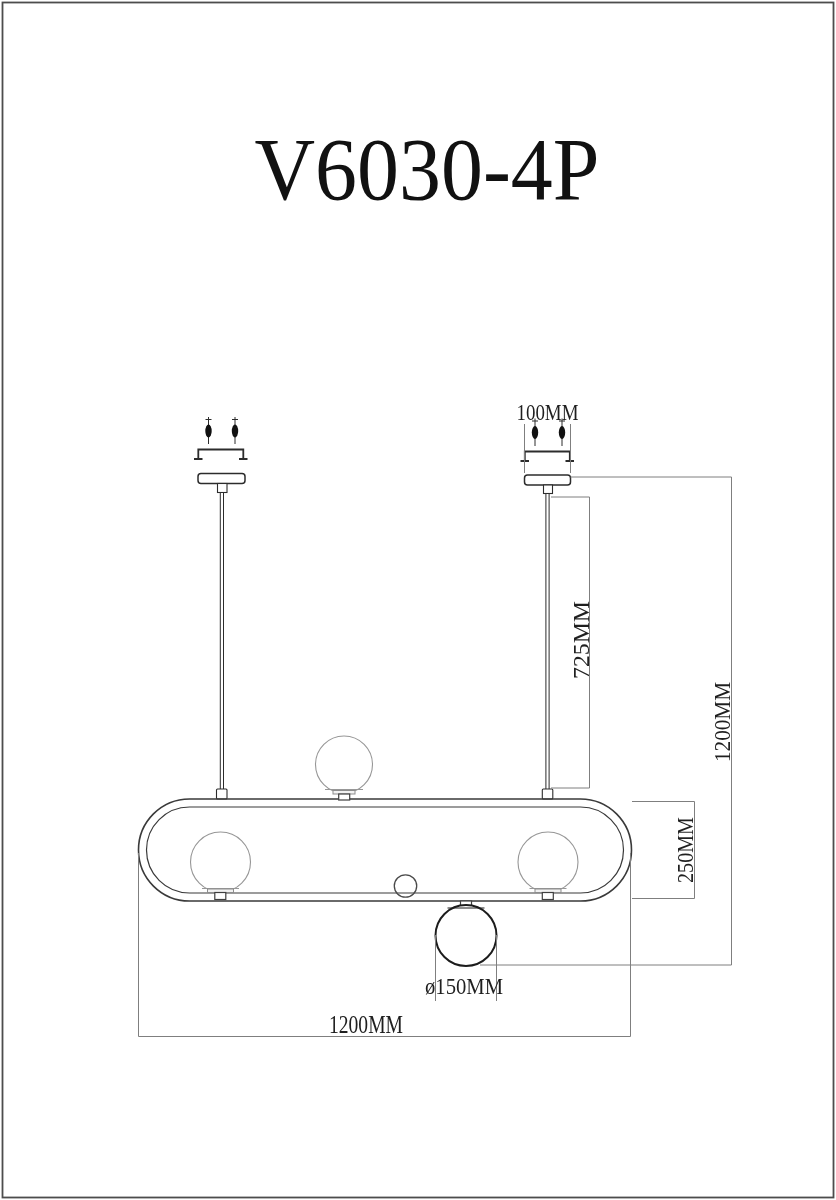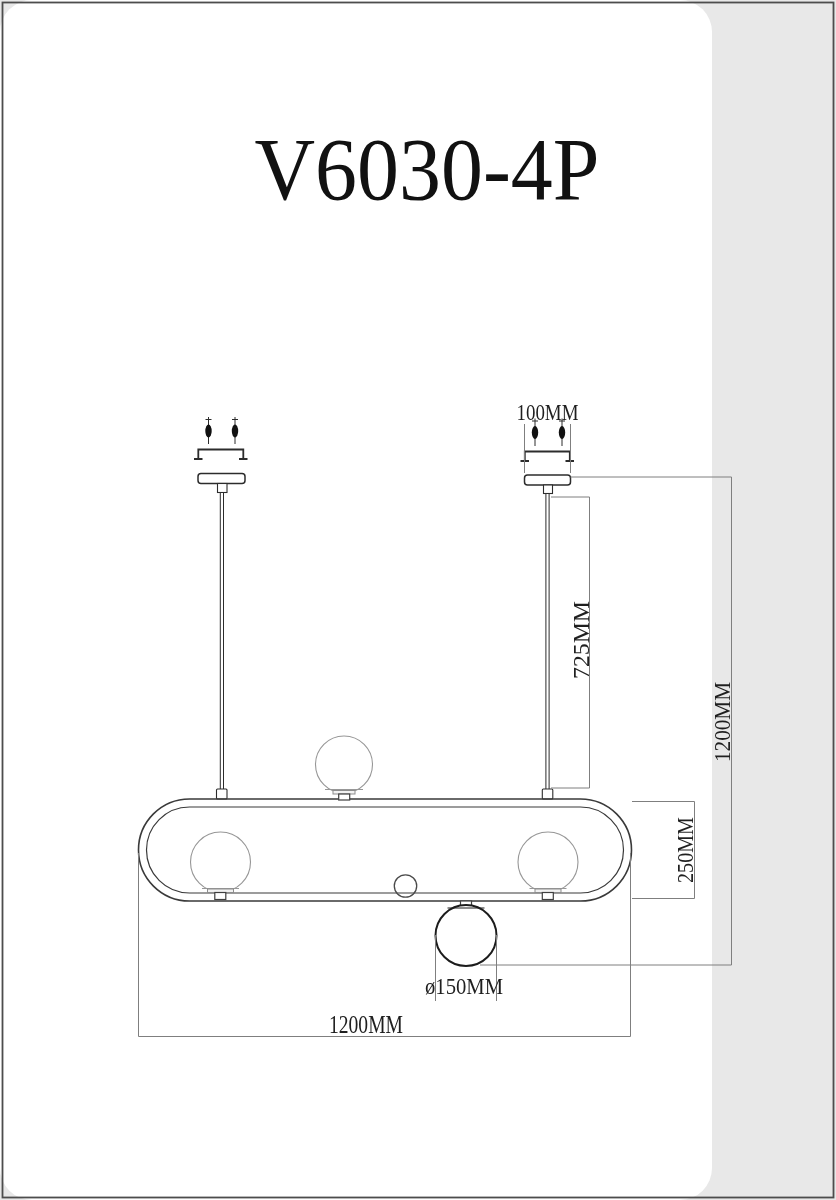--- a/index.html
+++ b/index.html
@@ -5,23 +5,22 @@
   :root{
     --ink:#1f1f1f;
     --outline:#3a3a3a;
     --globe-stroke:#979797;
     --dimension-line:#7f7f7f;
     --paper:#ffffff;
     --border:#4d4d4d;
   }
   html,body{margin:0;padding:0;background:#e8e8e8;}
   .sheet{
-    position:relative;width:712px;height:1200px;background:var(--paper);
+    position:relative;width:836px;height:1200px;background:var(--paper);
     font-family:"Liberation Serif","DejaVu Serif",serif;
-    border-radius:32px;
   }
   svg{display:block;}
   .frame-line{stroke:var(--outline);fill:none;}
   .globe{stroke:var(--globe-stroke);fill:none;stroke-width:1.1;}
   .globe-bold{stroke:#1c1c1c;fill:#ffffff;stroke-width:2;}
   .globe-chord{stroke:var(--globe-stroke);stroke-width:1;fill:none;}
   .globe-base{stroke:#8d8d8d;stroke-width:1;fill:#f2f2f2;}
   .stub{stroke:#3f3f3f;stroke-width:1.2;fill:#ffffff;}
   .hardware{stroke:#2c2c2c;fill:none;}
   .hardware-fill{stroke:#2c2c2c;fill:#ffffff;}

